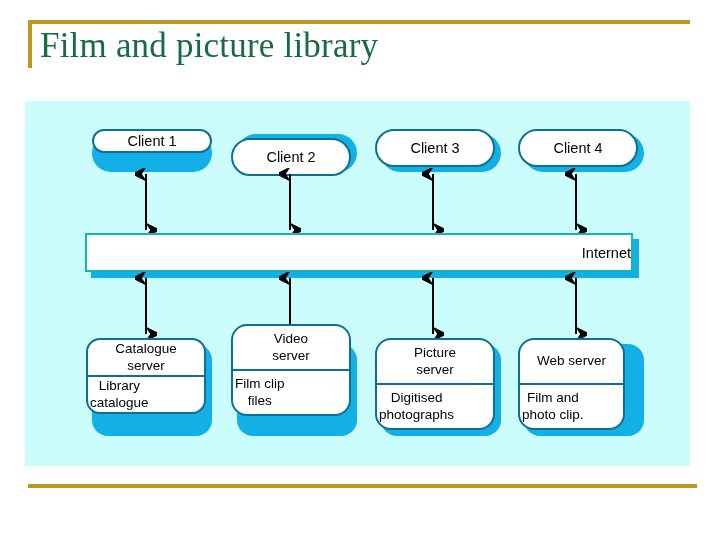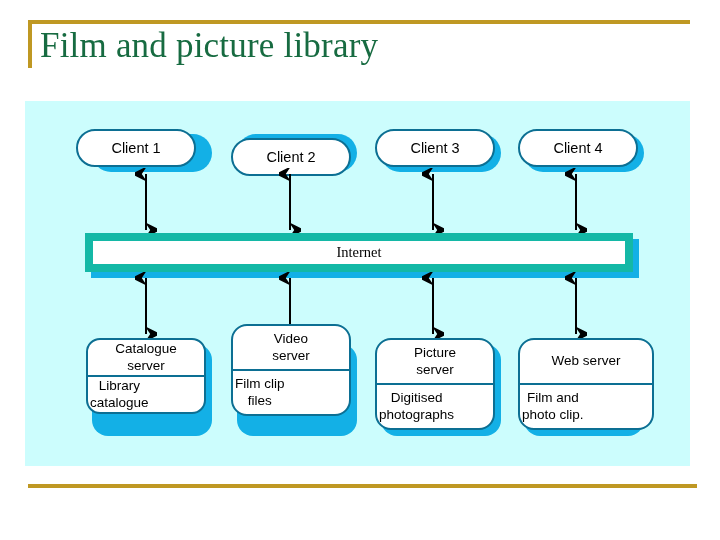--- a/index.html
+++ b/index.html
@@ -85,25 +85,24 @@
     border-radius: 22px;
   }
   .client-label {
     font-size: 14.5px;
     color: #000000;
     line-height: 1;
   }
 
   .internet-box {
     background: #ffffff;
-    border: 8px solid #14b8a6;
-    display: flex;
-    align-items: center;
-    justify-content: center;
-    font-family: Liberation Serif, serif;
+    border: 2px solid #14b8a6;
+    display: flex;
+    align-items: center;
+    justify-content: flex-end;
   }
   .internet-label {
     font-size: 14.5px;
     color: #000000;
   }
 
   .server-box {
     background: #ffffff;
     border: 2px solid #0c6f93;
     border-radius: 16px;
@@ -148,21 +147,21 @@
 <div id="slide">
 
   <div class="gold-top"></div>
   <div class="gold-left"></div>
   <div class="slide-title">Film and picture library</div>
   <div class="gold-bottom"></div>
 
   <div class="panel"></div>
 
   <div class="shadow client-shadow" style="left:92px;top:134px;width:120px;height:38px;"></div>
-  <div class="shape client-box" style="left:76px;top:129px;width:120px;height:38px;align-items:center;">
+  <div class="shape client-box" style="left:92px;top:129px;width:120px;height:24px;align-items:center;">
     <span class="client-label">Client 1</span>
   </div>
 
   <div class="shadow client-shadow" style="left:237px;top:134px;width:120px;height:38px;"></div>
   <div class="shape client-box" style="left:231px;top:129px;width:120px;height:38px;margin-top:9px;">
     <span class="client-label">Client 2</span>
   </div>
 
   <div class="shadow client-shadow" style="left:381px;top:134px;width:120px;height:38px;"></div>
   <div class="shape client-box" style="left:375px;top:129px;width:120px;height:38px;">
@@ -245,21 +244,21 @@
   <div class="shape server-box" style="left:375px;top:338px;width:120px;height:92px;">
     <div class="server-top">
       <span><span>Picture</span><br><span>server</span></span>
     </div>
     <div class="server-bottom">
       <span><span>Digitised</span><br><span>photographs</span></span>
     </div>
   </div>
 
   <div class="shadow server-shadow" style="left:524px;top:344px;width:120px;height:92px;"></div>
-  <div class="shape server-box" style="left:518px;top:338px;width:136px;height:92px;">
+  <div class="shape server-box" style="left:518px;top:338px;width:107px;height:92px;">
     <div class="server-top">
       <span><span>Web server</span></span>
     </div>
     <div class="server-bottom">
       <span><span>Film and</span><br><span>photo clip.</span></span>
     </div>
   </div>
 
 </div>
 

